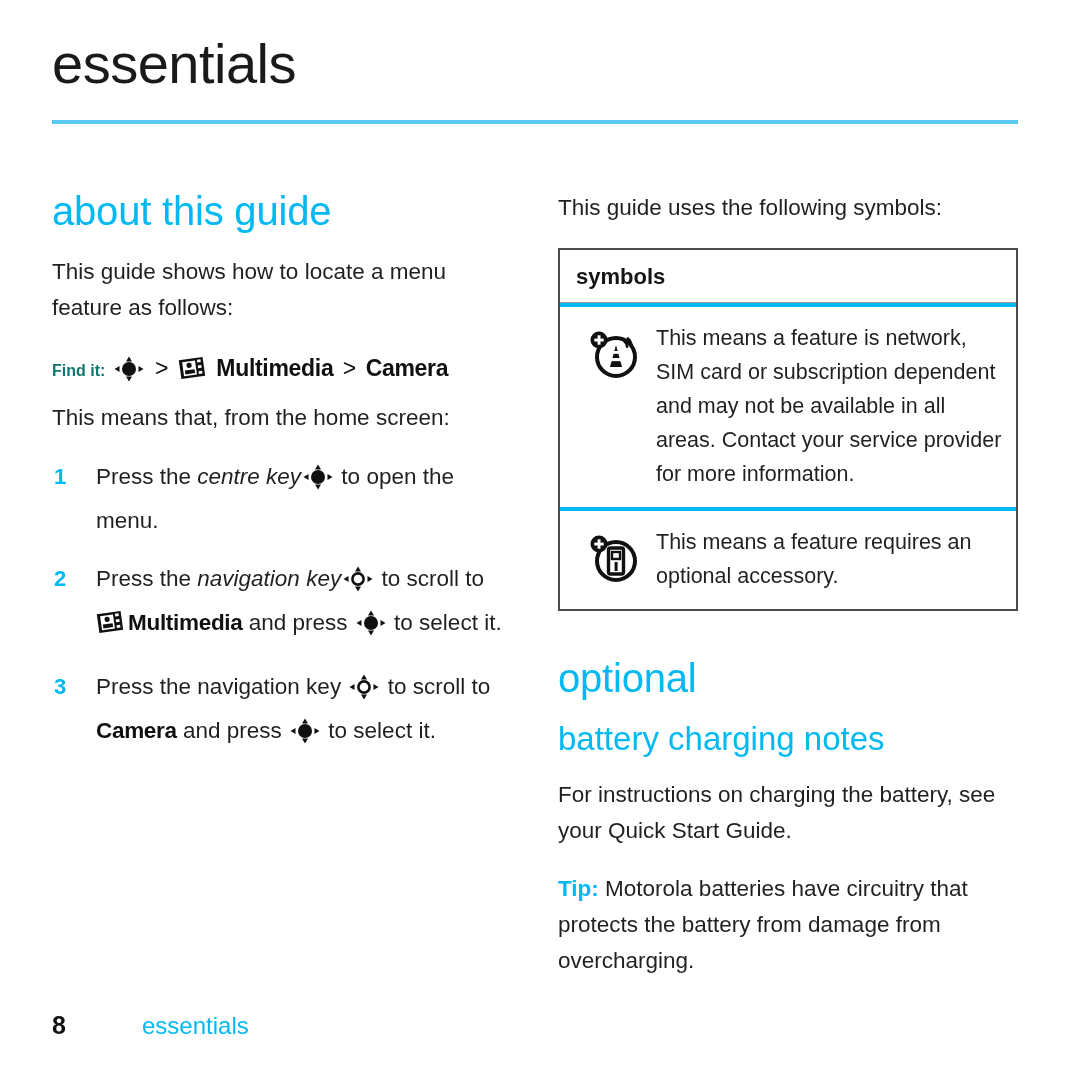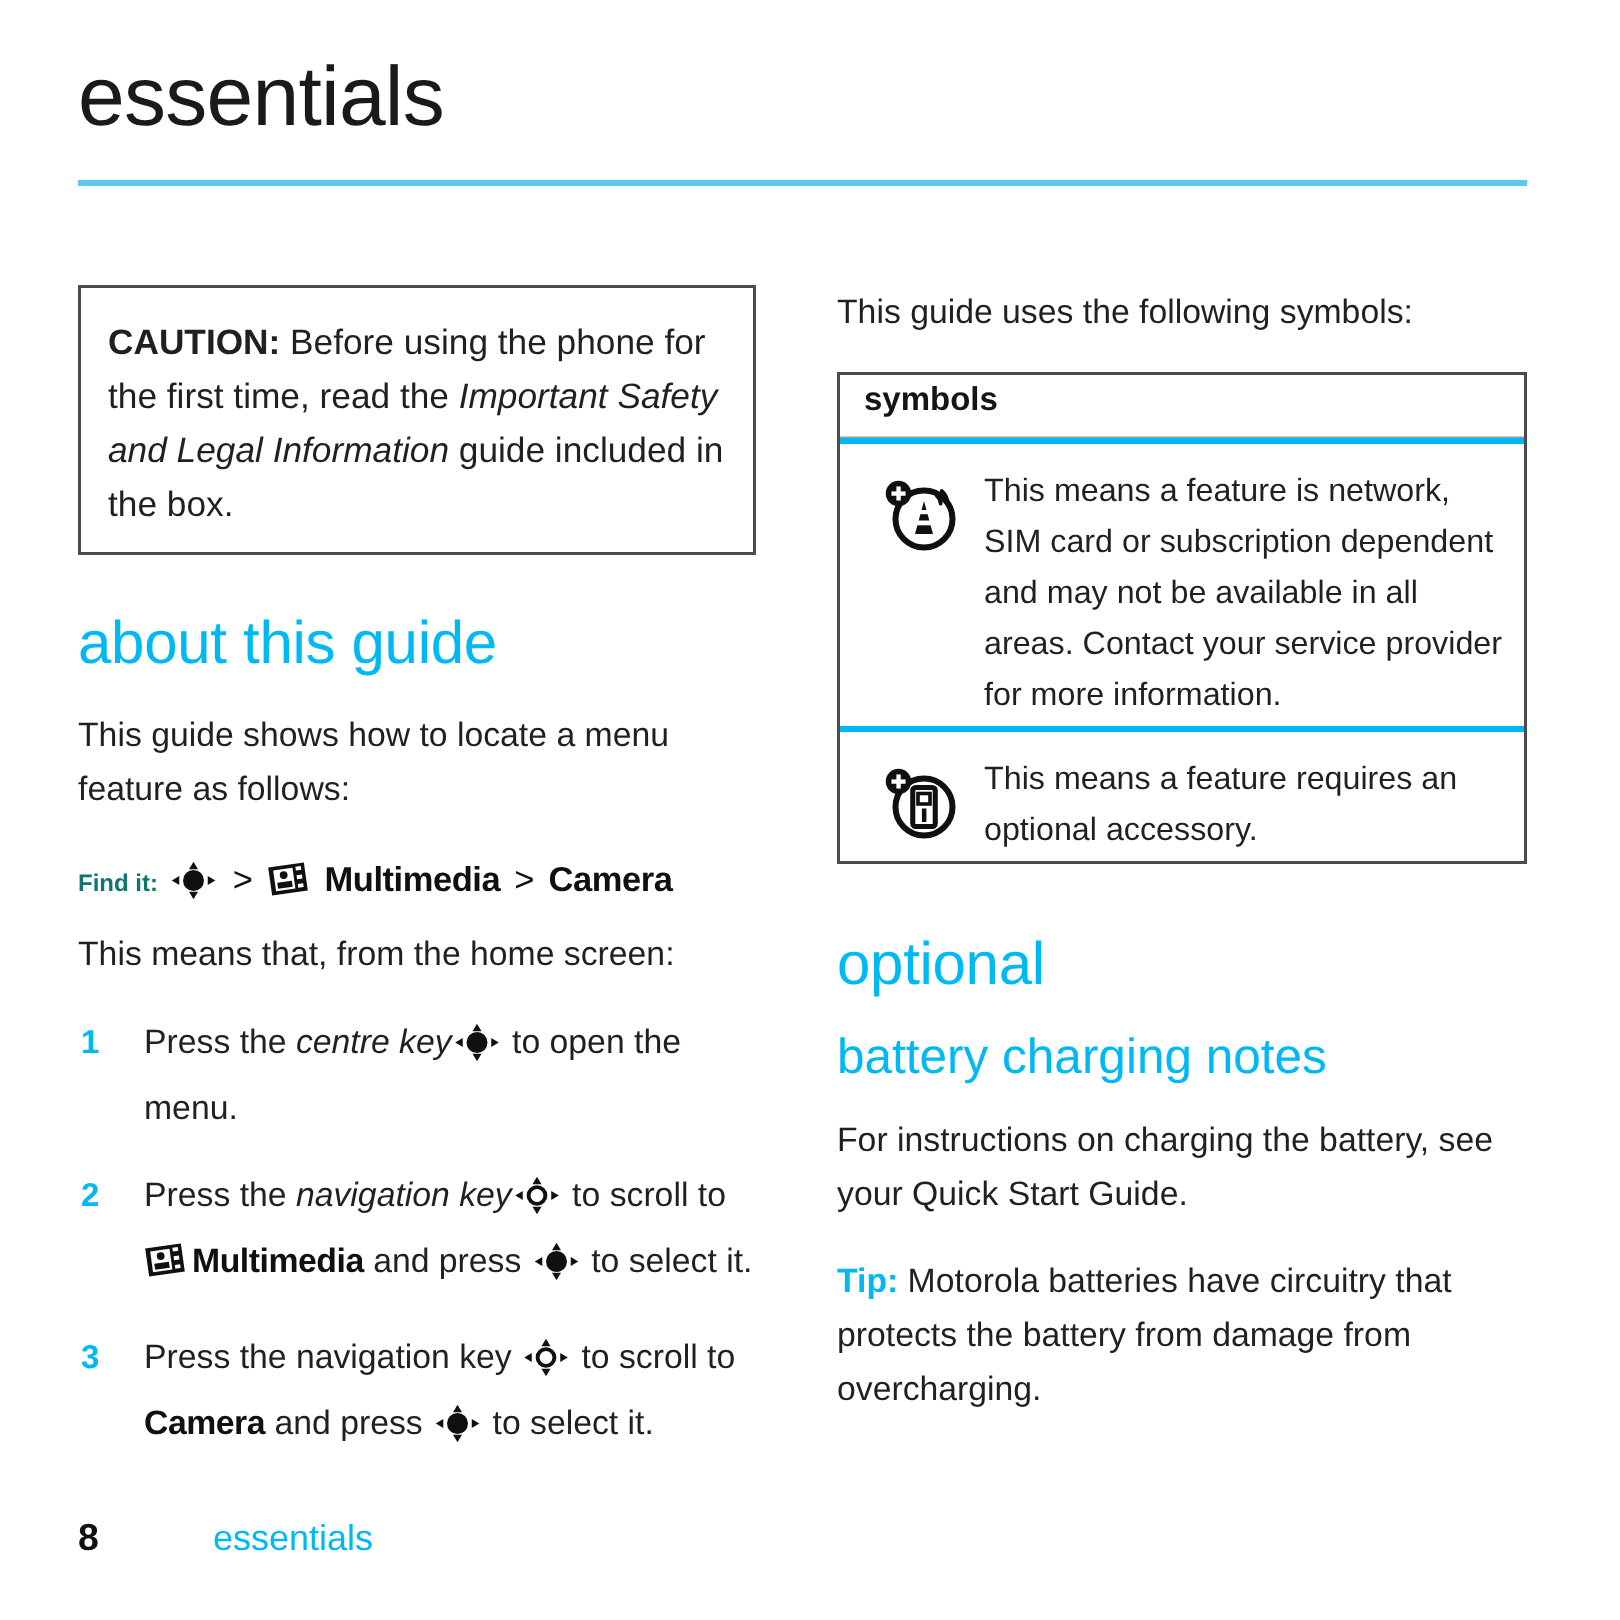--- a/index.html
+++ b/index.html
@@ -168,32 +168,32 @@
   
   .symbols-table {
     border: 2px solid #4b4b4b;
     box-sizing: border-box;
     width: 460px;
     margin-bottom: 46px;
   }
   .symbols-header {
     font-size: 22px;
     font-weight: 700;
-    padding: 3px 16px 12px 16px;
+    padding: 14px 16px 12px 16px;
     color: #151515;
     border-bottom: 1px solid #9a9a9a;
   }
   .cyan-bar {
     height: 4px;
     background: #00b9f2;
   }
   .symbol-row {
     display: flex;
     align-items: flex-start;
-    padding: 14px 14px 4px 10px;
+    padding: 14px 14px 16px 10px;
   }
   .symbol-row + .cyan-bar { margin: 0; }
   .symbol-cell-icon {
     width: 86px;
     flex: 0 0 86px;
     display: flex;
     justify-content: center;
     padding-top: 6px;
   }
   .symbol-cell-text {
@@ -225,25 +225,20 @@
 </head>
 <body>
 
 <div class="page">
 
   <div class="page-title">essentials</div>
   <div class="header-rule"></div>
 
   <div class="col-left">
 
-    <div class="caution-box">
-      <div class="caution-text">
-        <span class="lead">CAUTION:</span><span> Before using the phone for the first time, read the </span><span class="ital">Important Safety and Legal Information</span><span> guide included in the box.</span>
-      </div>
-    </div>
 
     <h2 class="section-head">about this guide</h2>
 
     <p class="body-text">This guide shows how to locate a menu feature as follows:</p>
 
     <p class="find-it">
       <span class="findit-label">Find it:</span>
       <span class="keyicon">
         <svg width="30" height="26" viewBox="0 0 30 26">
           <circle cx="15" cy="13" r="7" fill="#101010"></circle>

